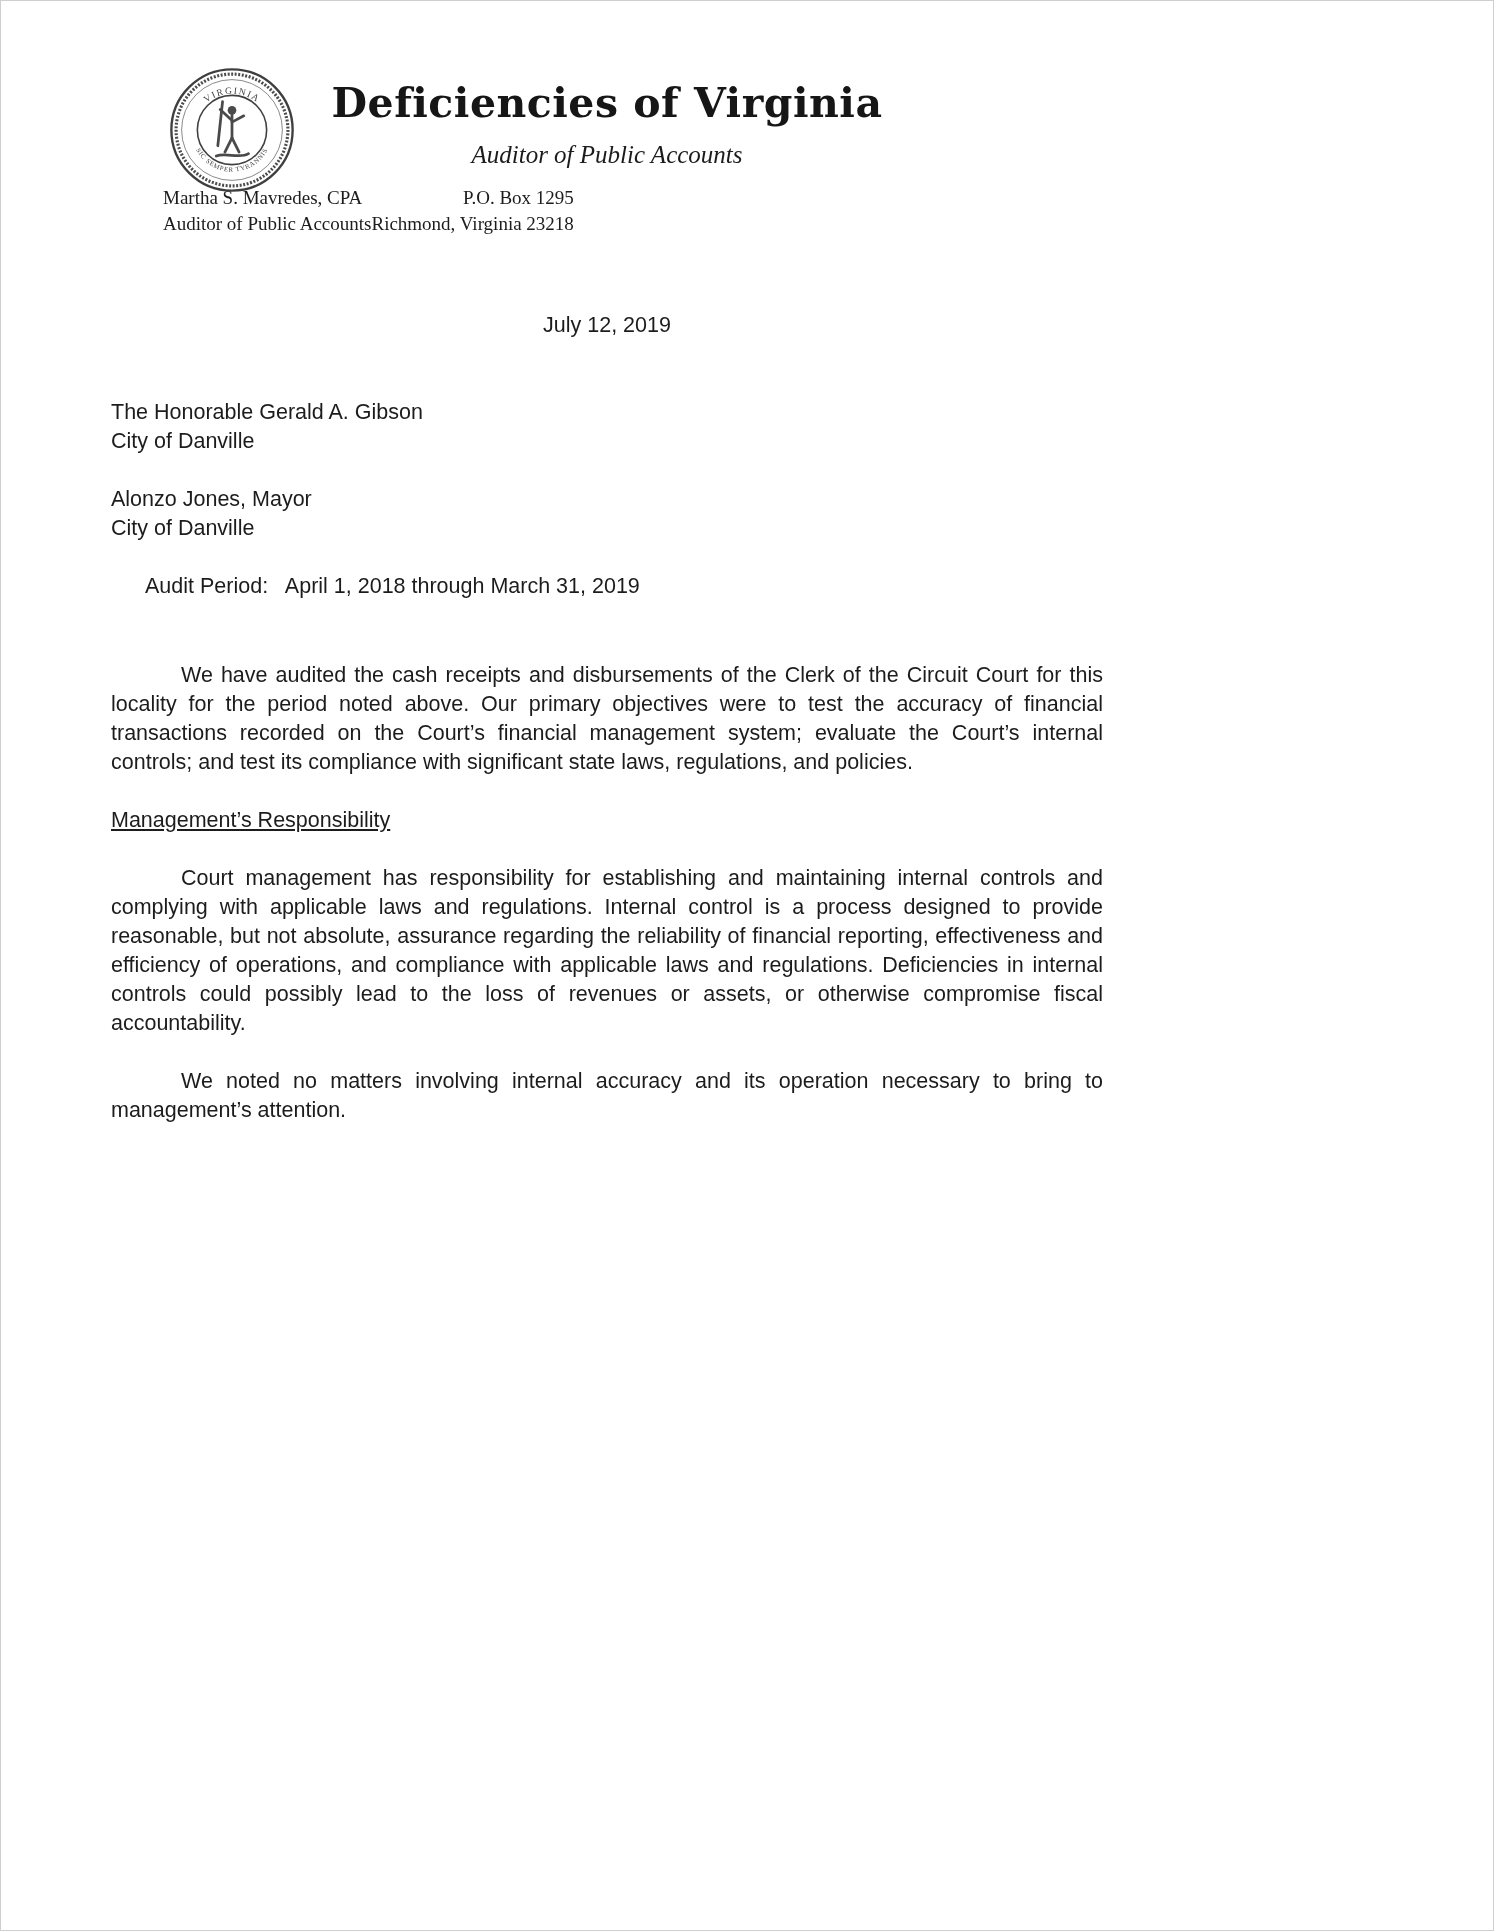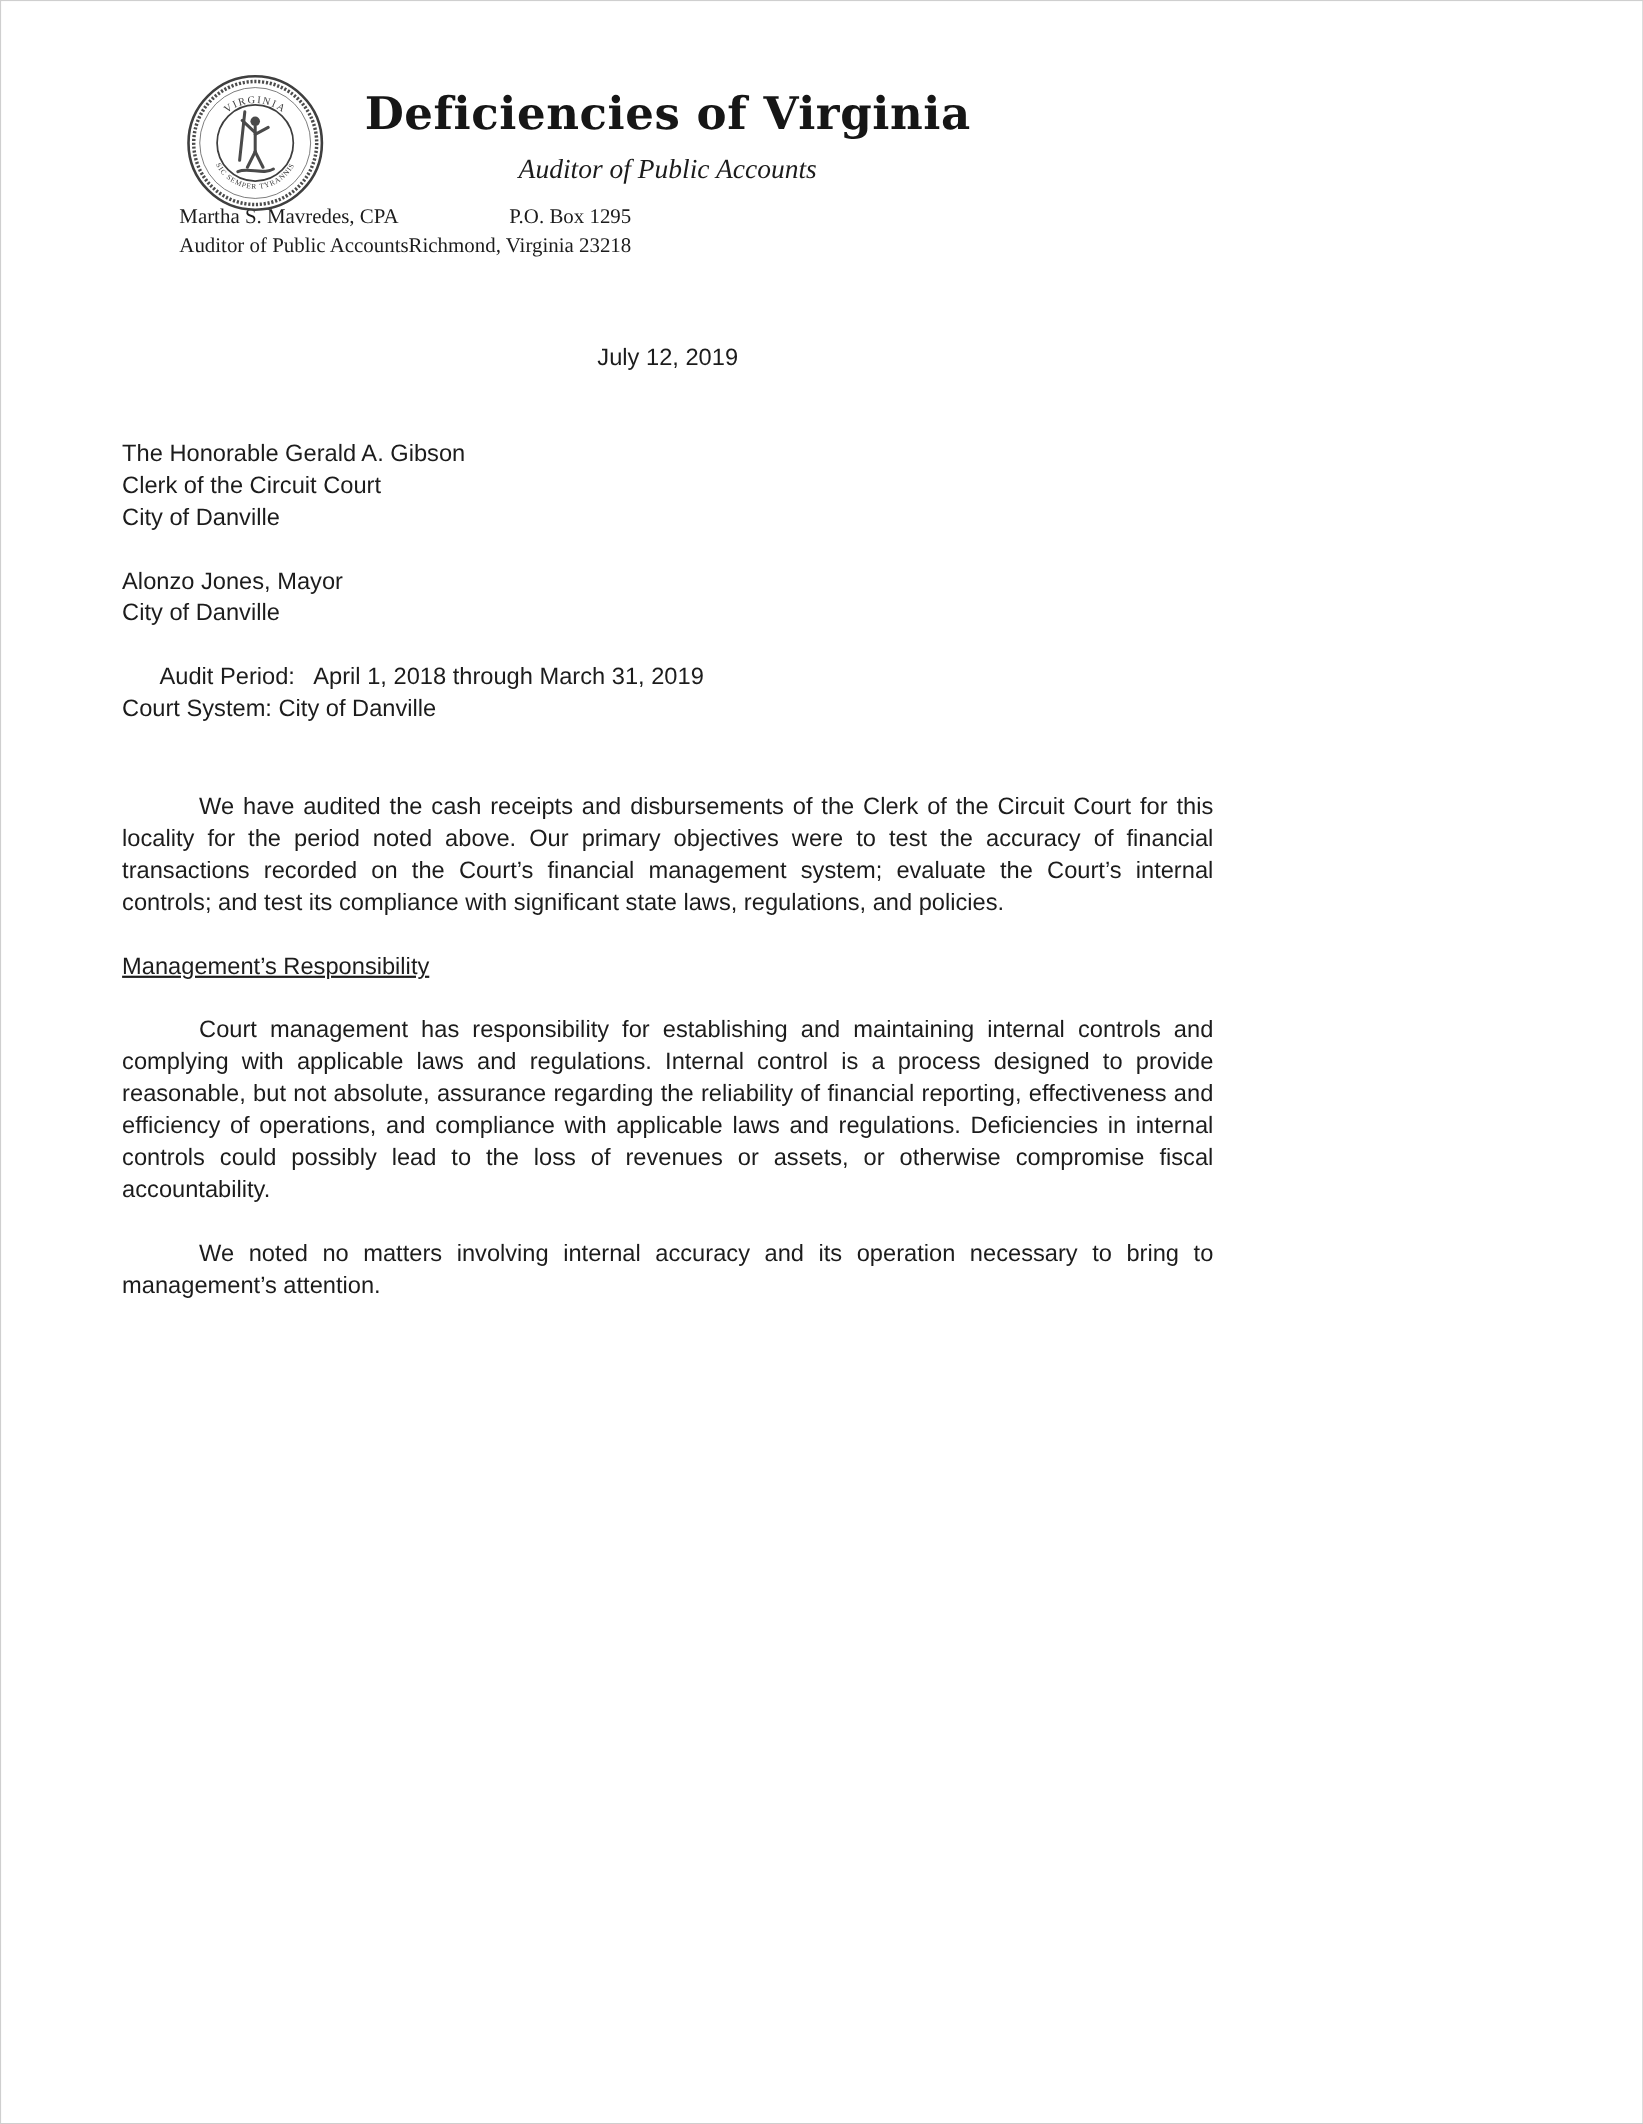--- a/index.html
+++ b/index.html
@@ -136,32 +136,30 @@
           <div>P.O. Box 1295</div>
           <div>Richmond, Virginia 23218</div>
         </div>
       </div>
     </div>
 
     <div class="date-line">July 12, 2019</div>
 
     <div class="block addr-1">
       <div>The Honorable Gerald A. Gibson</div>
-      <div>Clerk of the Circuit Court</div>
       <div>City of Danville</div>
     </div>
 
     <div class="block addr-2">
       <div>Alonzo Jones, Mayor</div>
       <div>City of Danville</div>
     </div>
 
     <div class="block addr-3">
       <div class="pre">Audit Period:   April 1, 2018 through March 31, 2019</div>
-      <div>Court System: City of Danville</div>
     </div>
 
     <p class="para para-first">We have audited the cash receipts and disbursements of the Clerk of the Circuit Court for this locality for the period noted above.  Our primary objectives were to test the accuracy of financial transactions recorded on the Court’s financial management system; evaluate the Court’s internal controls; and test its compliance with significant state laws, regulations, and policies.</p>
 
     <div class="section-heading">Management’s Responsibility</div>
 
     <p class="para">Court management has responsibility for establishing and maintaining internal controls and complying with applicable laws and regulations.  Internal control is a process designed to provide reasonable, but not absolute, assurance regarding the reliability of financial reporting, effectiveness and efficiency of operations, and compliance with applicable laws and regulations.  Deficiencies in internal controls could possibly lead to the loss of revenues or assets, or otherwise compromise fiscal accountability.</p>
 
     <p class="para">We noted no matters involving internal accuracy and its operation necessary to bring to management’s attention.</p>
 

